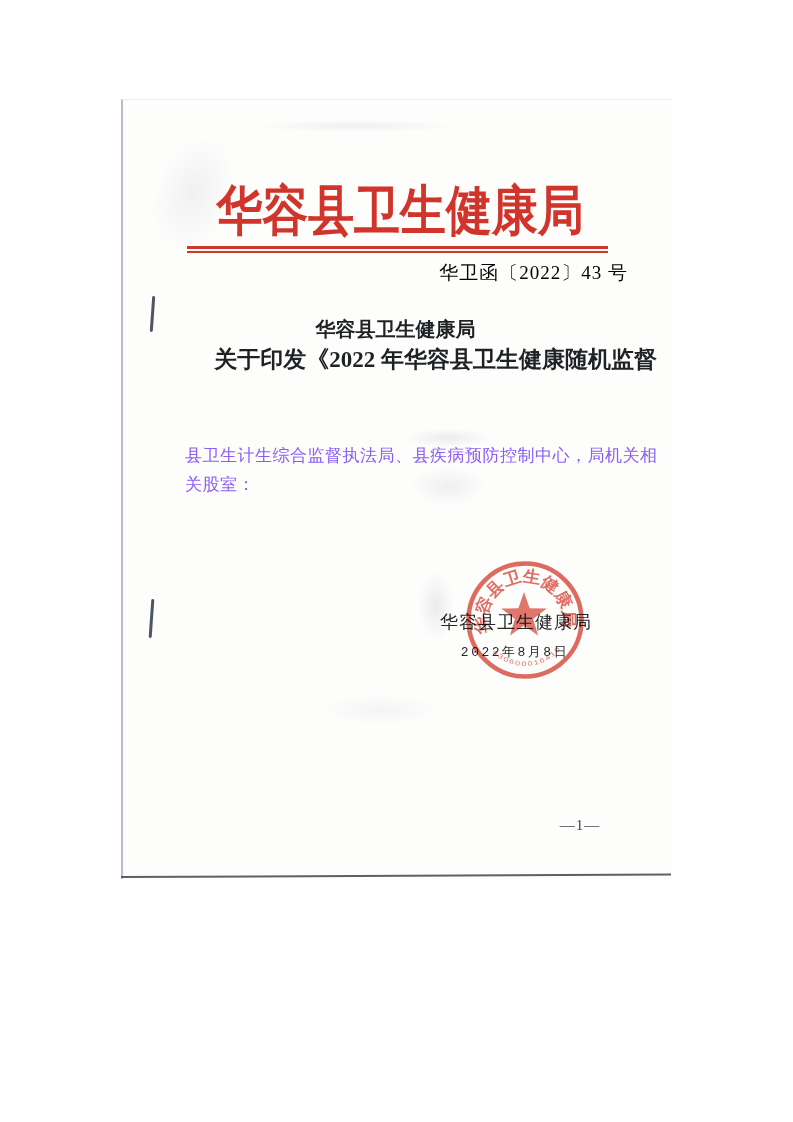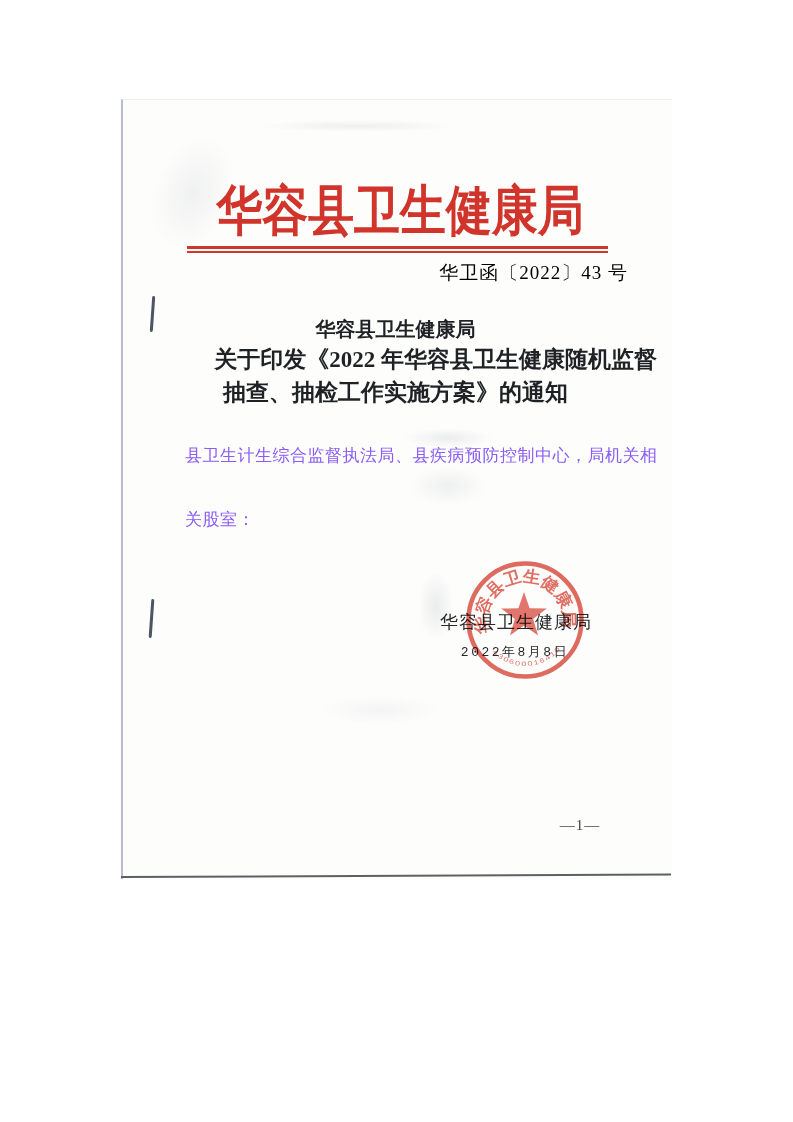--- a/index.html
+++ b/index.html
@@ -56,21 +56,21 @@
   .doc-title.t1{top:316px;font-size:20px;line-height:26px;}
   .doc-title.t2{top:344px;font-size:23px;line-height:32px;padding-left:40px;}
   .doc-title.t3{top:377px;font-size:23px;line-height:32px;}
 
   .body-line{
     position:absolute;left:185px;width:430px;height:24px;
     font-size:17px;line-height:24px;color:#8b5cf6;letter-spacing:0.5px;
     white-space:nowrap;overflow:visible;
   }
   .body-line.b1{top:444px;}
-  .body-line.b2{top:473px;margin-top:35px;}
+  .body-line.b2{top:473px;}
   .body-line.b3{top:502px;left:221px;width:394px;}
   .body-line.b4{top:531px;}
 
   .sig-name{
     position:absolute;left:416px;top:610px;width:200px;height:24px;
     text-align:center;font-size:18px;line-height:24px;color:#26282b;
     letter-spacing:1px;white-space:nowrap;
   }
   .sig-date{
     position:absolute;left:416px;top:641px;width:198px;height:24px;
@@ -106,21 +106,20 @@
   <div class="staple s2"></div>
 
   <div class="header-title">华容县卫生健康局</div>
 
   <div class="red-rule"></div>
 
   <div class="doc-number">华卫函〔2022〕43 号</div>
 
   <div class="doc-title t1">华容县卫生健康局</div>
   <div class="doc-title t2">关于印发《2022 年华容县卫生健康随机监督</div>
-  <div class="doc-title t3">抽查、抽检工作实施方案》的通知</div>
 
   <div class="body-line b1">县卫生计生综合监督执法局、县疾病预防控制中心，局机关相</div>
   <div class="body-line b2">关股室：</div>
 
   <div class="sig-name">华容县卫生健康局</div>
   <div class="sig-date">2022年8月8日</div>
 
   <svg class="seal" viewBox="0 0 130 130" xmlns="http://www.w3.org/2000/svg">
     <defs>
       <path id="sealArcTop" d="M 29.3 78 A 38 38 0 1 1 100.7 78" fill="none"></path>

